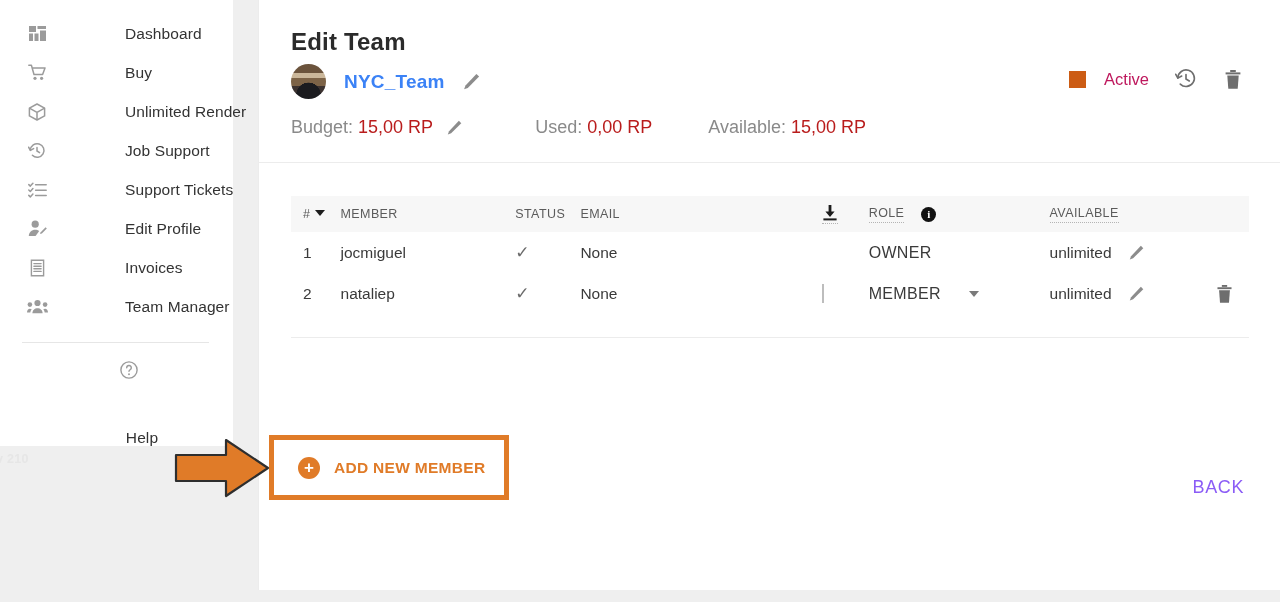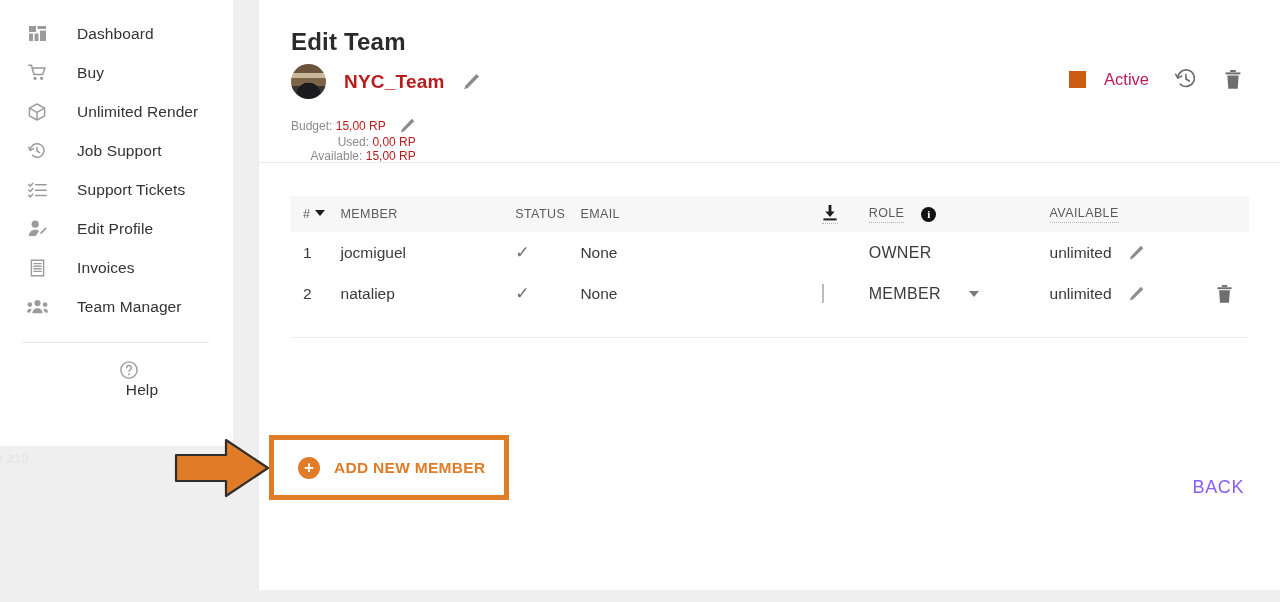--- a/index.html
+++ b/index.html
@@ -15,20 +15,21 @@
   .sidebar {
     position: absolute; left: 0; top: 0;
     width: 233px; height: 446px;
     background: #ffffff;
   }
   .nav-list { padding-top: 14px; }
   .nav-item {
     display: flex; align-items: center;
     height: 39px; padding-left: 24px;
     cursor: pointer;
+    gap: 48px;
   }
   .nav-icon {
     width: 26px; height: 22px;
     display: flex; align-items: center; justify-content: center;
     color: #9b9b9b; flex: none;
   }
   .nav-icon svg { display: block; }
   .nav-label {
     margin-left: 27px;
     font-size: 15.5px; color: #333333;
@@ -65,31 +66,31 @@
   }
   .avatar {
     width: 35px; height: 35px; border-radius: 50%;
     background:
       radial-gradient(circle at 50% 88%, #1b1b1f 0 34%, transparent 35%),
       linear-gradient(#6b533c 0 26%, #cbb79a 26% 40%, #7d6347 40% 62%, #3c3230 62% 100%);
     flex: none;
   }
   .team-name {
     margin-left: 18px;
-    font-size: 19px; font-weight: bold; color: #b91c1c;
+    font-size: 19px; font-weight: bold; color: #3b82f6;
     letter-spacing: .2px;
   }
   .pencil { color: #8c8c8c; cursor: pointer; display: inline-flex; }
   .pencil svg { display: block; }
   .team-row .pencil { margin-left: 16px; }
 
   .budget-row {
     position: absolute; left: 32px; top: 117px;
-    display: flex; align-items: flex-end;
-    font-size: 12px; color: #8a8a8a; flex-direction: column;
+    display: flex; align-items: flex-start;
+    font-size: 18px; color: #8a8a8a;
   }
   .budget-row b { color: #b91c1c; font-weight: normal; }
   .budget-grp { display: flex; align-items: center; }
   .budget-grp .pencil { margin-left: 12px; }
   .gap-a { width: 72px; } .gap-b { width: 56px; }
 
   .status-wrap {
     position: absolute; right: 37px; top: 68px;
     display: flex; align-items: center;
   }

